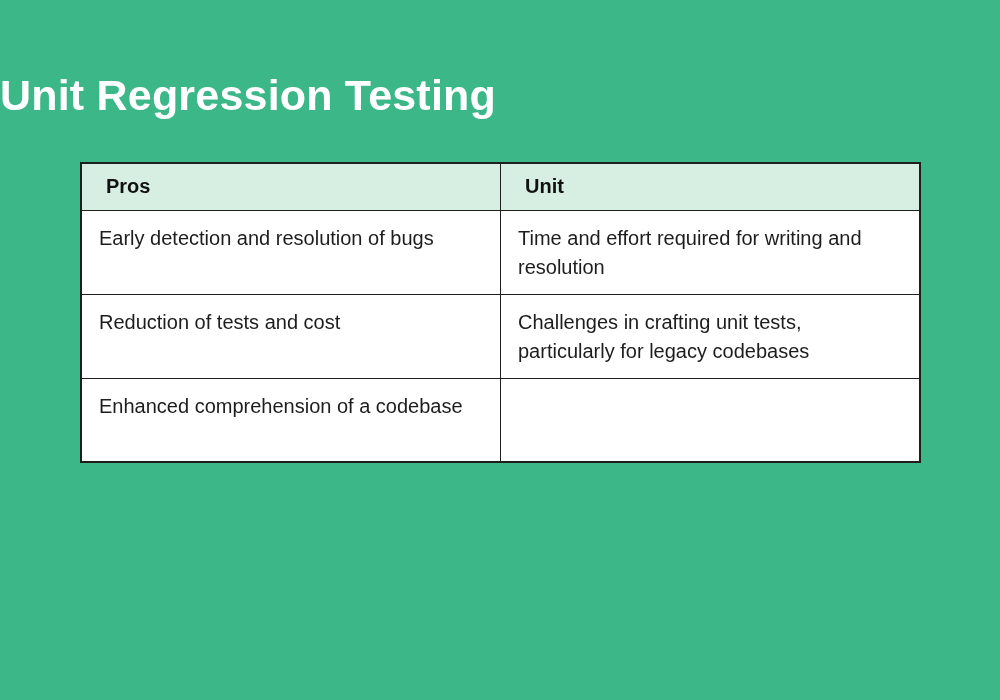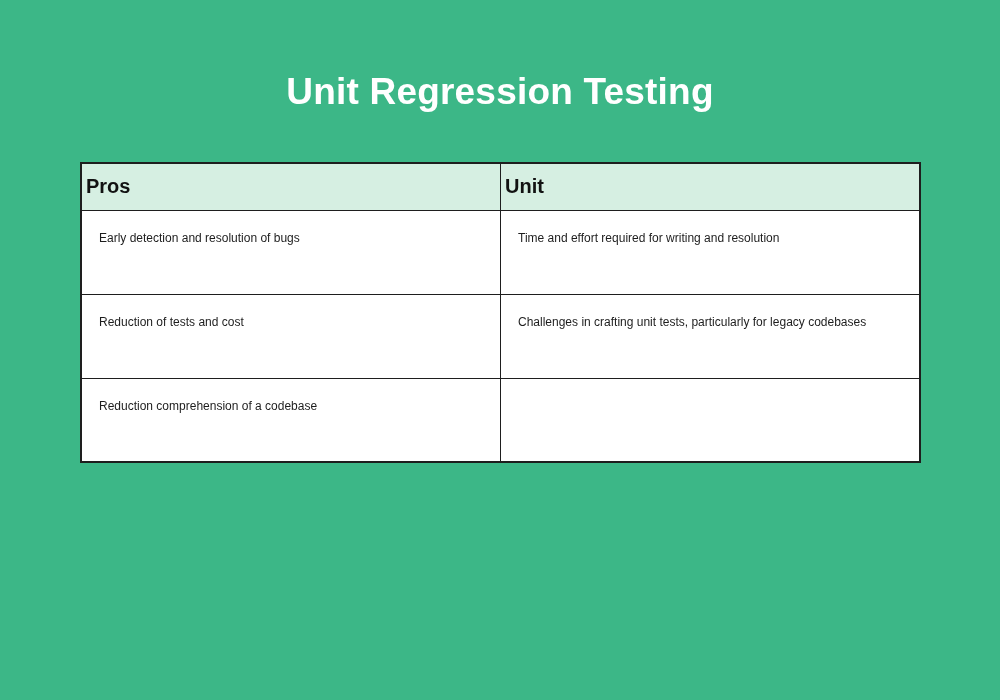--- a/index.html
+++ b/index.html
@@ -13,22 +13,22 @@
     font-family: "Liberation Sans", sans-serif;
     position: relative;
     overflow: hidden;
   }
   .title {
     position: absolute;
     top: 71px;
     left: 0;
     width: 1000px;
     margin: 0;
-    text-align: center;
-    font-size: 37px;
+    text-align: left;
+    font-size: 43px;
     font-weight: 700;
     letter-spacing: 0.2px;
     color: #ffffff;
   }
   table.pros-cons {
     position: absolute;
     left: 80px;
     top: 162px;
     width: 841px;
     border-collapse: collapse;
@@ -40,30 +40,30 @@
   table.pros-cons td {
     border: 1px solid #1e1e1e;
     width: 50%;
     box-sizing: border-box;
   }
   table.pros-cons th {
     height: 47px;
     background: #d6efe2;
     text-align: left;
     vertical-align: middle;
-    padding: 0 4px;
+    padding: 0 24px;
     font-size: 20px;
     font-weight: 700;
     color: #121212;
   }
   table.pros-cons td {
     height: 84px;
     vertical-align: top;
     padding: 13px 20px 0 17px;
-    font-size: 12px;
+    font-size: 20px;
     line-height: 29px;
     color: #1d1d1d;
     background: #ffffff;
   }
 </style>
 </head>
 <body>
 
 <h1 class="title">Unit Regression Testing</h1>
 
@@ -77,17 +77,17 @@
   <tbody>
     <tr>
       <td>Early detection and resolution of bugs</td>
       <td>Time and effort required for writing and resolution</td>
     </tr>
     <tr>
       <td>Reduction of tests and cost</td>
       <td>Challenges in crafting unit tests, particularly for legacy codebases</td>
     </tr>
     <tr>
-      <td>Reduction comprehension of a codebase</td>
+      <td>Enhanced comprehension of a codebase</td>
       <td></td>
     </tr>
   </tbody>
 </table>
 
 </body></html>

